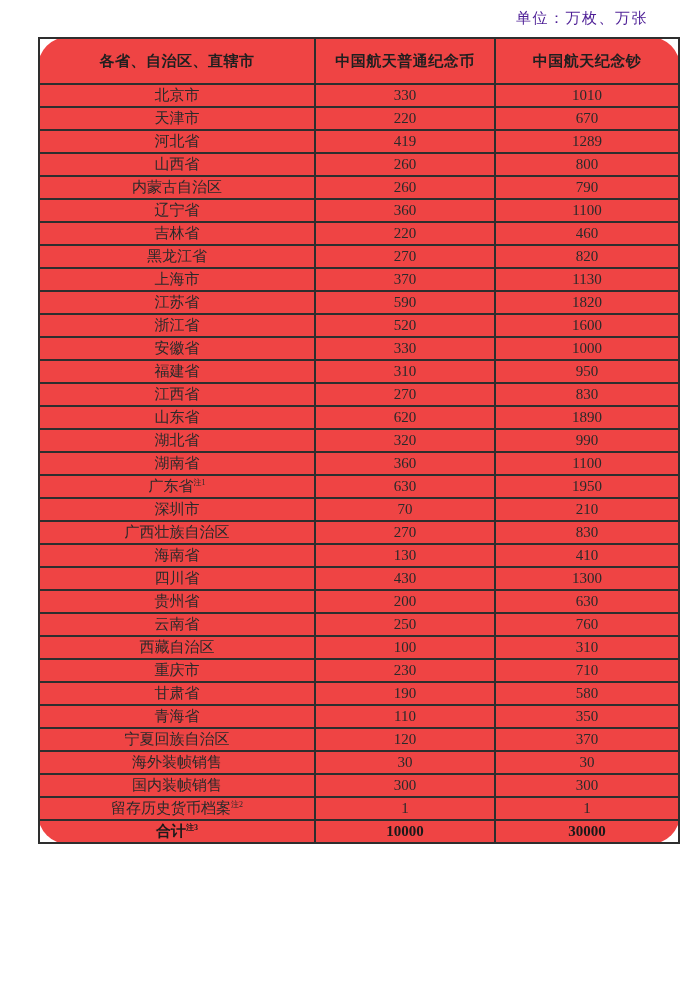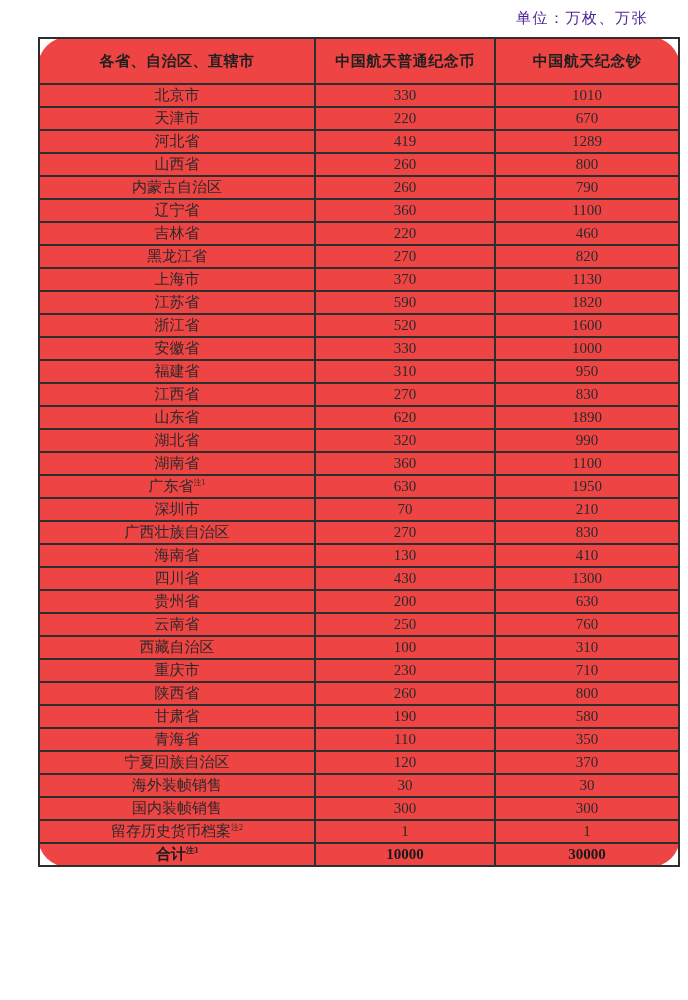--- a/index.html
+++ b/index.html
@@ -217,25 +217,20 @@
           <td>西藏自治区</td>
           <td>100</td>
           <td>310</td>
         </tr>
         <tr>
           <td>重庆市</td>
           <td>230</td>
           <td>710</td>
         </tr>
         <tr>
-          <td>陕西省</td>
-          <td>260</td>
-          <td>800</td>
-        </tr>
-        <tr>
           <td>甘肃省</td>
           <td>190</td>
           <td>580</td>
         </tr>
         <tr>
           <td>青海省</td>
           <td>110</td>
           <td>350</td>
         </tr>
         <tr>

